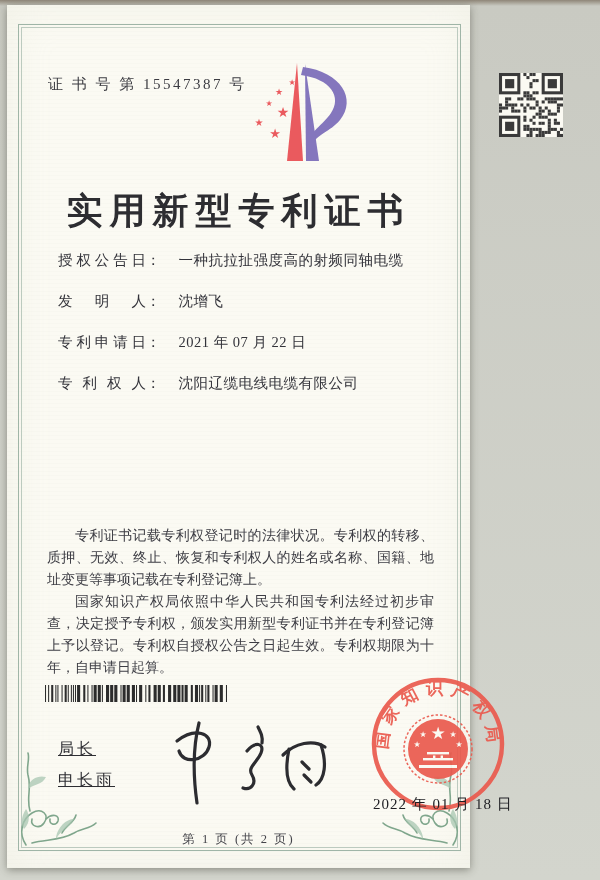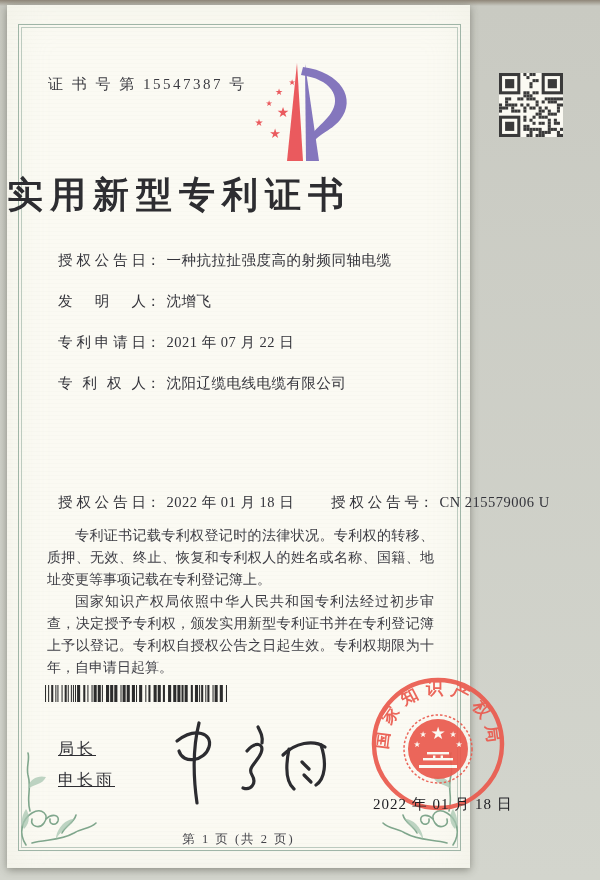--- a/index.html
+++ b/index.html
@@ -13,27 +13,27 @@
     background:
       repeating-linear-gradient(0deg, rgba(190,200,180,0.05) 0 1px, transparent 1px 4px),
       #fbfaf3;
     box-shadow:0 2px 8px rgba(50,50,40,.45), inset 0 0 40px rgba(210,215,195,.25);
   }
   .frame{position:absolute;left:11px;top:19px;right:9px;bottom:17px;border:1.5px solid #9fb5a7;}
   .frame::before{content:"";position:absolute;inset:2px;border:1px solid #bccabf;}
   .cert-no{position:absolute;left:41px;top:70px;font-size:15px;letter-spacing:2.5px;color:#3c3c42;white-space:nowrap;}
   .logo{position:absolute;left:236px;top:52px;}
   .qr{position:absolute;left:492px;top:68px;}
-  .title{position:absolute;top:166px;left:0;right:0;margin:0;text-align:left;
+  .title{position:absolute;top:166px;left:0;right:0;margin:16px;text-align:center;
     font-size:36px;font-weight:700;letter-spacing:7px;color:#2d2d31;}
   .fields{position:absolute;top:244px;left:51px;right:36px;font-size:14.5px;color:#33333a;}
   .fields .row{margin-bottom:19px;line-height:22px;white-space:nowrap;}
   .flabel{display:inline-block;width:88px;text-align:justify;text-align-last:justify;vertical-align:top;}
   .fcolon{margin:0 2px 0 0;}
-  .fvalue{margin-left:4px;letter-spacing:.5px;}
+  .fvalue{margin-left:16px;letter-spacing:.5px;}
   .grant-row{position:absolute;top:486px;left:51px;right:36px;font-size:14.5px;color:#33333a;line-height:22px;white-space:nowrap;}
   .grant-right{position:absolute;left:273px;top:0;}
   .paras{position:absolute;top:520px;left:40px;right:36px;font-size:14px;line-height:22px;
     text-align:justify;color:#3d3d44;}
   .paras p{margin:0;text-indent:2em;}
   .barcode{position:absolute;left:38px;top:680px;}
   .signoff{position:absolute;left:51px;top:728px;font-size:16px;line-height:31px;color:#2e2e33;letter-spacing:3px;text-decoration:underline;}
   .signature{position:absolute;left:148px;top:712px;}
   .seal{position:absolute;left:360px;top:668px;opacity:.92;}
   .seal-date{position:absolute;left:366px;top:790px;font-size:15px;letter-spacing:1px;color:#1e1e23;white-space:nowrap;}
@@ -218,24 +218,20 @@
 
   <h1 class="title">实用新型专利证书</h1>
 
   <div class="fields">
     <div class="row"><span class="flabel">授权公告日</span><span class="fcolon">：</span><span class="fvalue">一种抗拉扯强度高的射频同轴电缆</span></div>
     <div class="row"><span class="flabel">发明人</span><span class="fcolon">：</span><span class="fvalue">沈增飞</span></div>
     <div class="row"><span class="flabel">专利申请日</span><span class="fcolon">：</span><span class="fvalue">2021 年 07 月 22 日</span></div>
     <div class="row"><span class="flabel">专利权人</span><span class="fcolon">：</span><span class="fvalue">沈阳辽缆电线电缆有限公司</span></div>
   </div>
 
-  <div class="grant-row">
-    <span><span class="flabel">授权公告日</span><span class="fcolon">：</span><span class="fvalue">2022 年 01 月 18 日</span></span>
-    <span class="grant-right"><span class="flabel">授权公告号</span><span class="fcolon">：</span><span class="fvalue">CN 215579006 U</span></span>
-  </div>
 
   <div class="paras">
     <p>专利证书记载专利权登记时的法律状况。专利权的转移、质押、无效、终止、恢复和专利权人的姓名或名称、国籍、地址变更等事项记载在专利登记簿上。</p>
     <p>国家知识产权局依照中华人民共和国专利法经过初步审查，决定授予专利权，颁发实用新型专利证书并在专利登记簿上予以登记。专利权自授权公告之日起生效。专利权期限为十年，自申请日起算。</p>
   </div>
 
   <svg class="barcode" id="barcode" width="182" height="17" viewBox="0 0 176 17" preserveAspectRatio="none">
       <rect x="0" y="0" width="1" height="17" fill="#2c2c2c"></rect>
       <rect x="3" y="0" width="1" height="17" fill="#2c2c2c"></rect>
       <rect x="6" y="0" width="2" height="17" fill="#2c2c2c"></rect>

